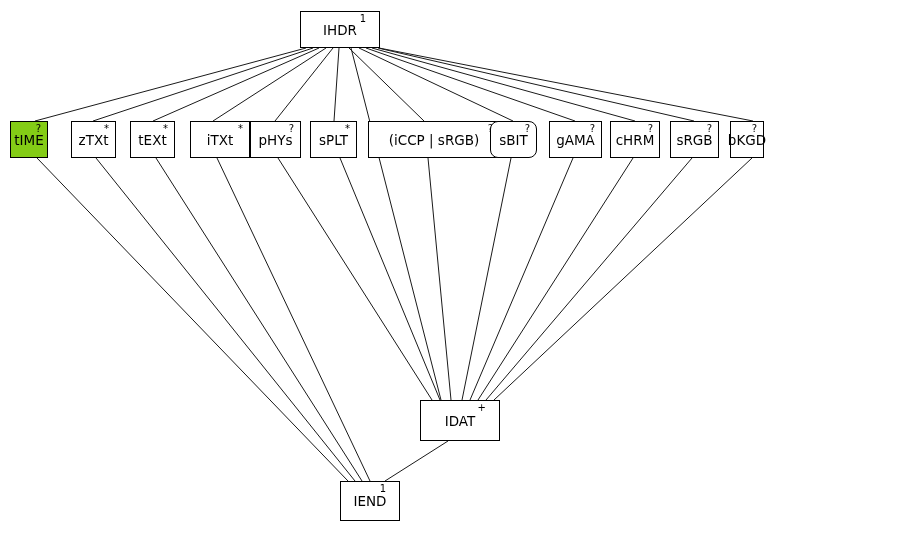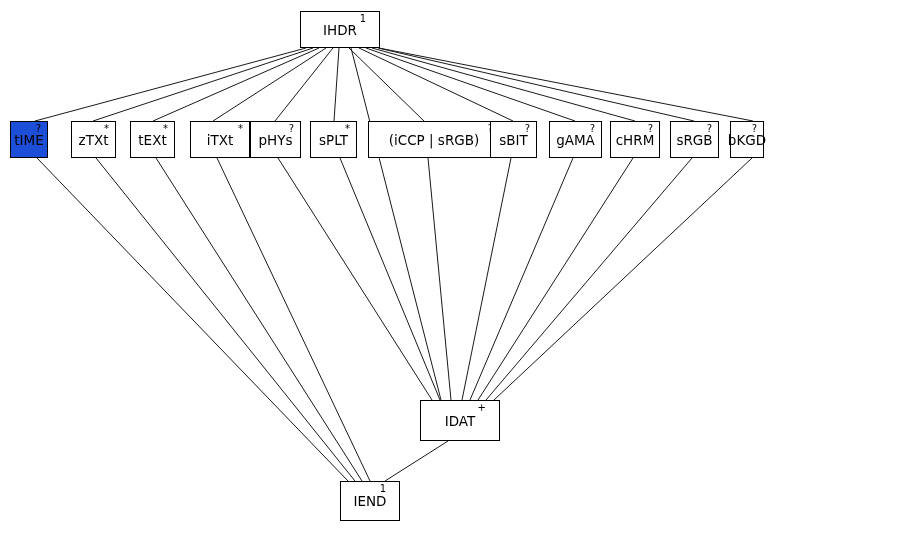--- a/index.html
+++ b/index.html
@@ -79,21 +79,21 @@
       <line x1="37" y1="158" x2="348" y2="481" stroke="#1a1a1a" stroke-width="1"></line>
       <line x1="96" y1="158" x2="355" y2="481" stroke="#1a1a1a" stroke-width="1"></line>
       <line x1="156" y1="158" x2="362" y2="481" stroke="#1a1a1a" stroke-width="1"></line>
       <line x1="217" y1="158" x2="370" y2="481" stroke="#1a1a1a" stroke-width="1"></line>
       <line x1="448" y1="441" x2="385" y2="481" stroke="#1a1a1a" stroke-width="1"></line>
     </svg>
 <div class="node wide" style="left: 300px; top: 11px; width: 80px; height: 37px; border-color: rgb(0, 0, 0); background: rgb(255, 255, 255);">
       <span class="lbl">IHDR</span>
       <span class="sup">1</span>
     </div>
-    <div class="node" style="left: 10px; top: 121px; width: 38px; height: 37px; border-color: rgb(0, 0, 0); background: #1d4ed8;">
+    <div class="node" style="left: 10px; top: 121px; width: 38px; height: 37px; border-color: rgb(0, 0, 0); background: #84cc16;">
       <span class="lbl">tIME</span>
       <span class="sup">?</span>
     </div>
     <div class="node" style="left: 71px; top: 121px; width: 45px; height: 37px; border-color: rgb(0, 0, 0); background: rgb(255, 255, 255);">
       <span class="lbl">zTXt</span>
       <span class="sup">*</span>
     </div>
     <div class="node" style="left: 130px; top: 121px; width: 45px; height: 37px; border-color: rgb(0, 0, 0); background: rgb(255, 255, 255);">
       <span class="lbl">tEXt</span>
       <span class="sup">*</span>
@@ -107,21 +107,21 @@
       <span class="sup">?</span>
     </div>
     <div class="node" style="left: 310px; top: 121px; width: 47px; height: 37px; border-color: rgb(0, 0, 0); background: rgb(255, 255, 255);">
       <span class="lbl">sPLT</span>
       <span class="sup">*</span>
     </div>
     <div class="node" style="left: 368px; top: 121px; width: 132px; height: 37px; border-color: rgb(0, 0, 0); background: rgb(255, 255, 255);">
       <span class="lbl">(iCCP | sRGB)</span>
       <span class="sup">?</span>
     </div>
-    <div class="node" style="left: 490px; top: 121px; width: 47px; height: 37px; border-color: rgb(0, 0, 0); background: rgb(255, 255, 255);">
+    <div class="node" style="left: 490px; top: 121px; width: 47px; height: 37px; border-color: rgb(0, 0, 0); background: rgb(255, 255, 255); border-radius: 8px;">
       <span class="lbl">sBIT</span>
       <span class="sup">?</span>
     </div>
     <div class="node" style="left: 549px; top: 121px; width: 53px; height: 37px; border-color: rgb(0, 0, 0); background: rgb(255, 255, 255);">
       <span class="lbl">gAMA</span>
       <span class="sup">?</span>
     </div>
     <div class="node" style="left: 610px; top: 121px; width: 50px; height: 37px; border-color: rgb(0, 0, 0); background: rgb(255, 255, 255);">
       <span class="lbl">cHRM</span>
       <span class="sup">?</span>

